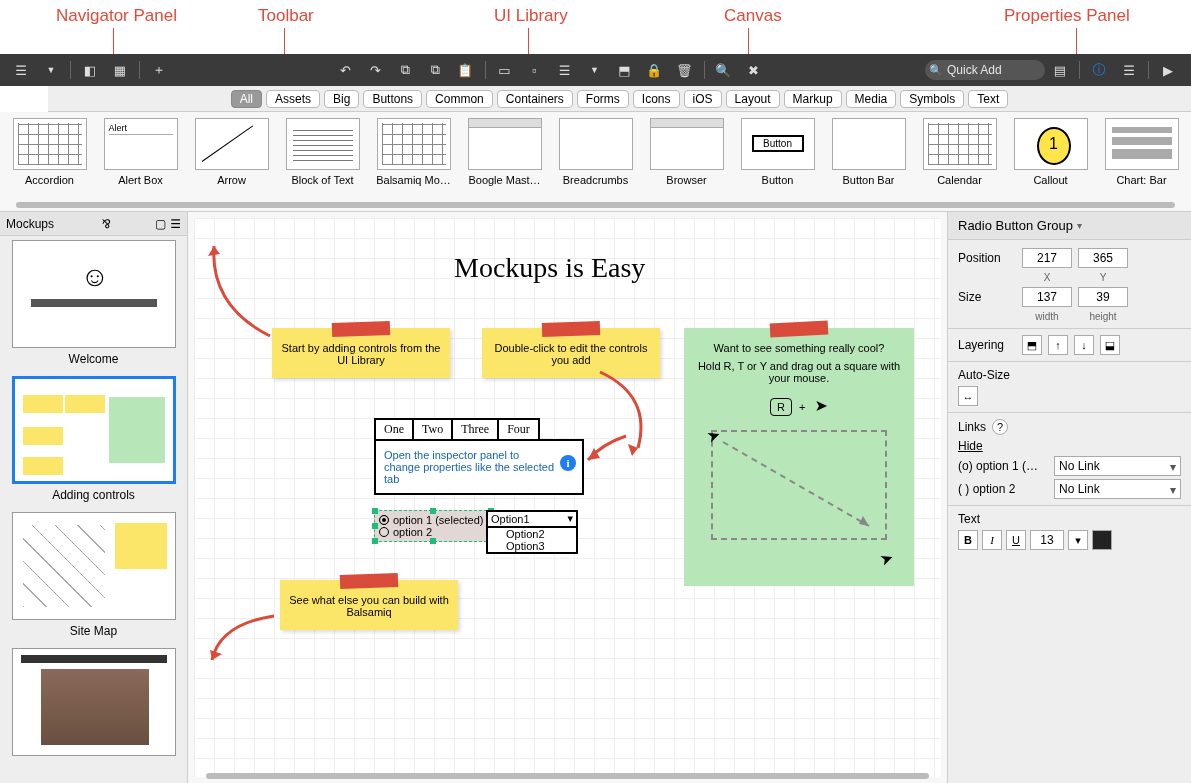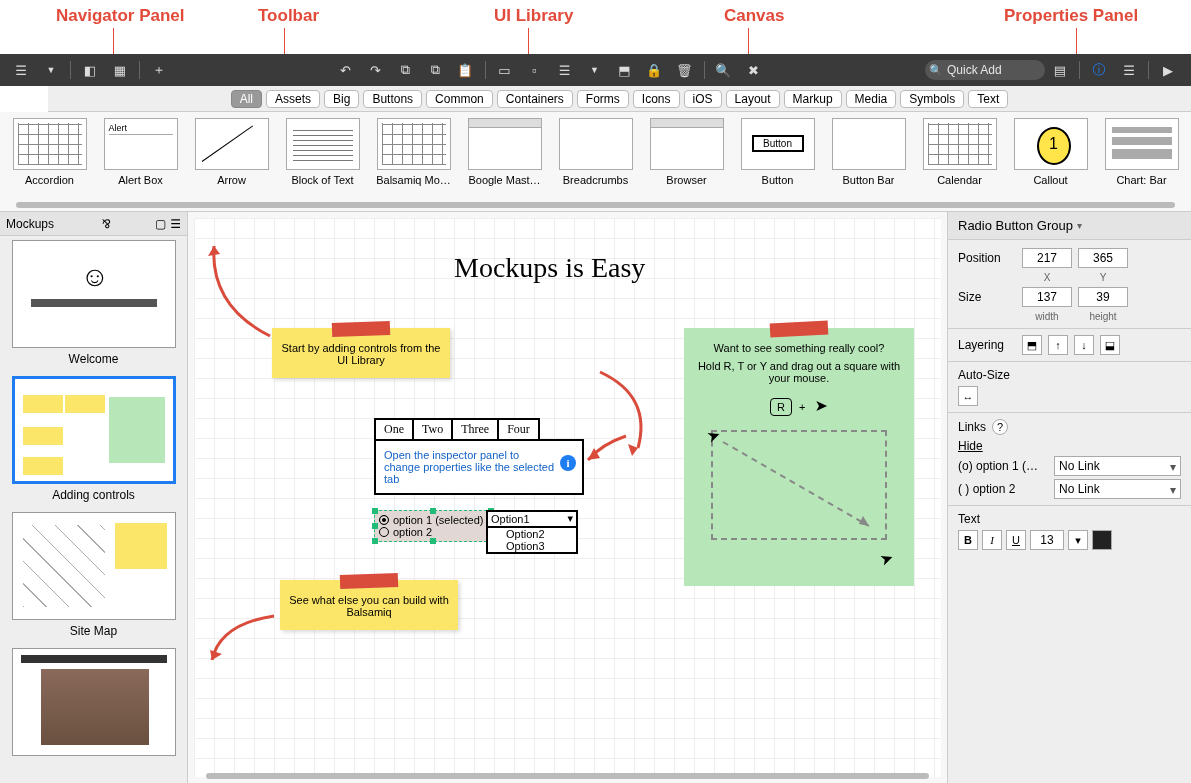--- a/index.html
+++ b/index.html
@@ -1,20 +1,20 @@
 <!DOCTYPE html>
 <html><head>
 <meta charset="utf-8">
 <style>
 * { box-sizing: border-box; margin: 0; padding: 0; font-family: -apple-system, "Helvetica Neue", Arial, sans-serif; }
 body { width: 1191px; height: 783px; background: #fff; overflow: hidden; position: relative; }
 
 
 .annot-row { position: absolute; top: 0; left: 0; right: 0; height: 54px; }
-.annot { position: absolute; color: #e24a3a; font-size: 17px; font-weight: bold; }
+.annot { position: absolute; color: #e24a3a; font-size: 17px; }
 .annot-line { position: absolute; width: 1px; background: #e24a3a; top: 28px; }
 
 
 .main-toolbar { position: absolute; top: 54px; left: 0; right: 0; height: 32px; background: #3a3a3a; display: flex; align-items: center; color: #ddd; font-size: 13px; }
 .main-toolbar .tb-ico { width: 22px; height: 22px; display: inline-flex; align-items: center; justify-content: center; margin: 0 4px; cursor: pointer; }
 .tb-group { display: flex; align-items: center; }
 .tb-sep { width: 1px; height: 18px; background: #666; margin: 0 4px; }
 .spacer { flex: 1; }
 .quick-add { background: #555; color: #e5e5e5; border-radius: 10px; padding: 2px 10px 2px 22px; position: relative; width: 120px; font-size: 12px; height: 20px; line-height: 16px; }
 .quick-add::before { content:"🔍"; position:absolute; left:4px; top:2px; font-size:11px; }
@@ -276,20 +276,21 @@
         <div class="nav-cap"></div>
       </div>
     </div>
 </div>
 
 <div class="canvas-wrap">
   <div class="canvas">
     <div class="canvas-title">Mockups is Easy</div>
 
     <div class="sticky" style="left:78px;top:110px">Start by adding controls from the UI Library</div>
+    <div class="sticky" style="left:288px;top:110px">Double-click to edit the controls you add</div>
     <div class="sticky" style="left:86px;top:362px">See what else you can build with Balsamiq</div>
 
     <svg class="red-arrow" style="left:6px;top:18px" width="80" height="110">
         <path d="M70,100 Q10,70 14,10" fill="none" stroke="#d94c3c" stroke-width="3"></path>
         <path d="M14,10 l-6,10 l12,-2 z" fill="#d94c3c"></path>
       </svg>
     <svg class="red-arrow" style="left:396px;top:148px" width="70" height="90">
         <path d="M10,6 Q62,30 48,82" fill="none" stroke="#d94c3c" stroke-width="3"></path>
         <path d="M48,82 l-10,-4 l4,12 z" fill="#d94c3c"></path>
       </svg>

